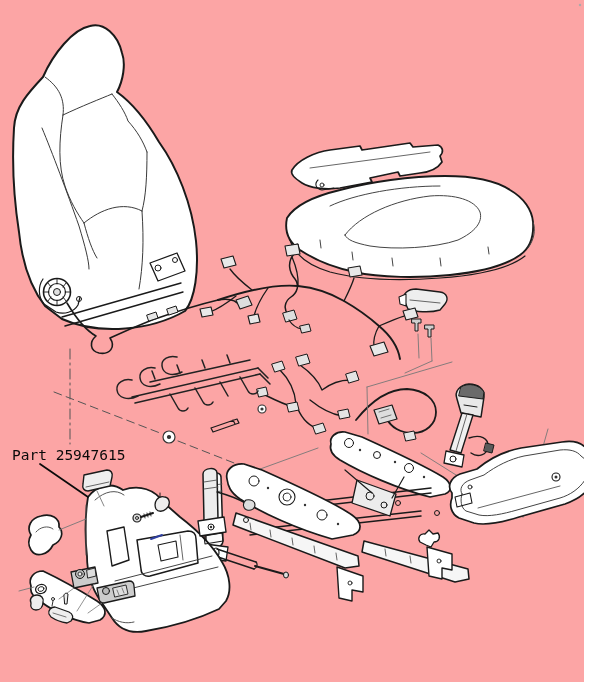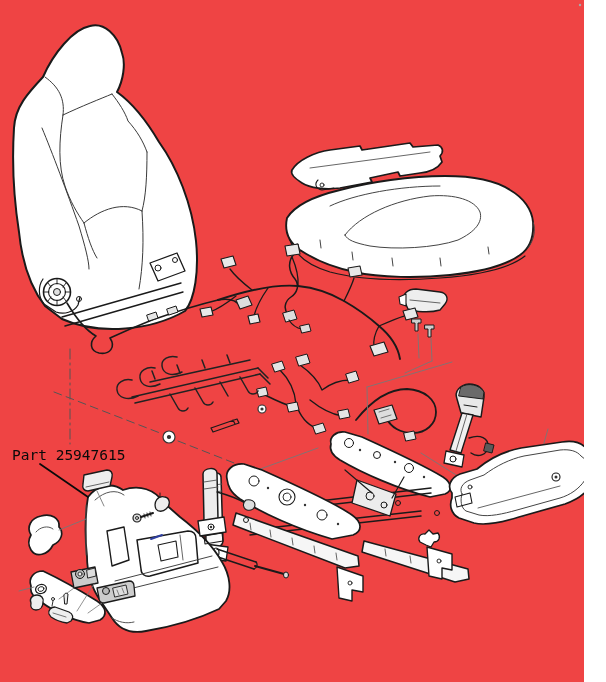--- a/index.html
+++ b/index.html
@@ -1,19 +1,19 @@
 <!DOCTYPE html>
 <html><head>
 <meta charset="utf-8">
 <style>
   html,body{margin:0;padding:0;background:#ffffff;}
   .stage{
     position:relative;
     width:584px;height:682px;
-    background:#ef4444;
+    background:#fca5a5;
     overflow:hidden;
     font-family:"DejaVu Sans Mono","Liberation Mono",monospace;
     text-align:center;
   }
   svg{display:block}
   .part-label{
     font-family:"DejaVu Sans Mono","Liberation Mono",monospace;
     font-size:14.5px;
     fill:#0a0a0a;
   }

